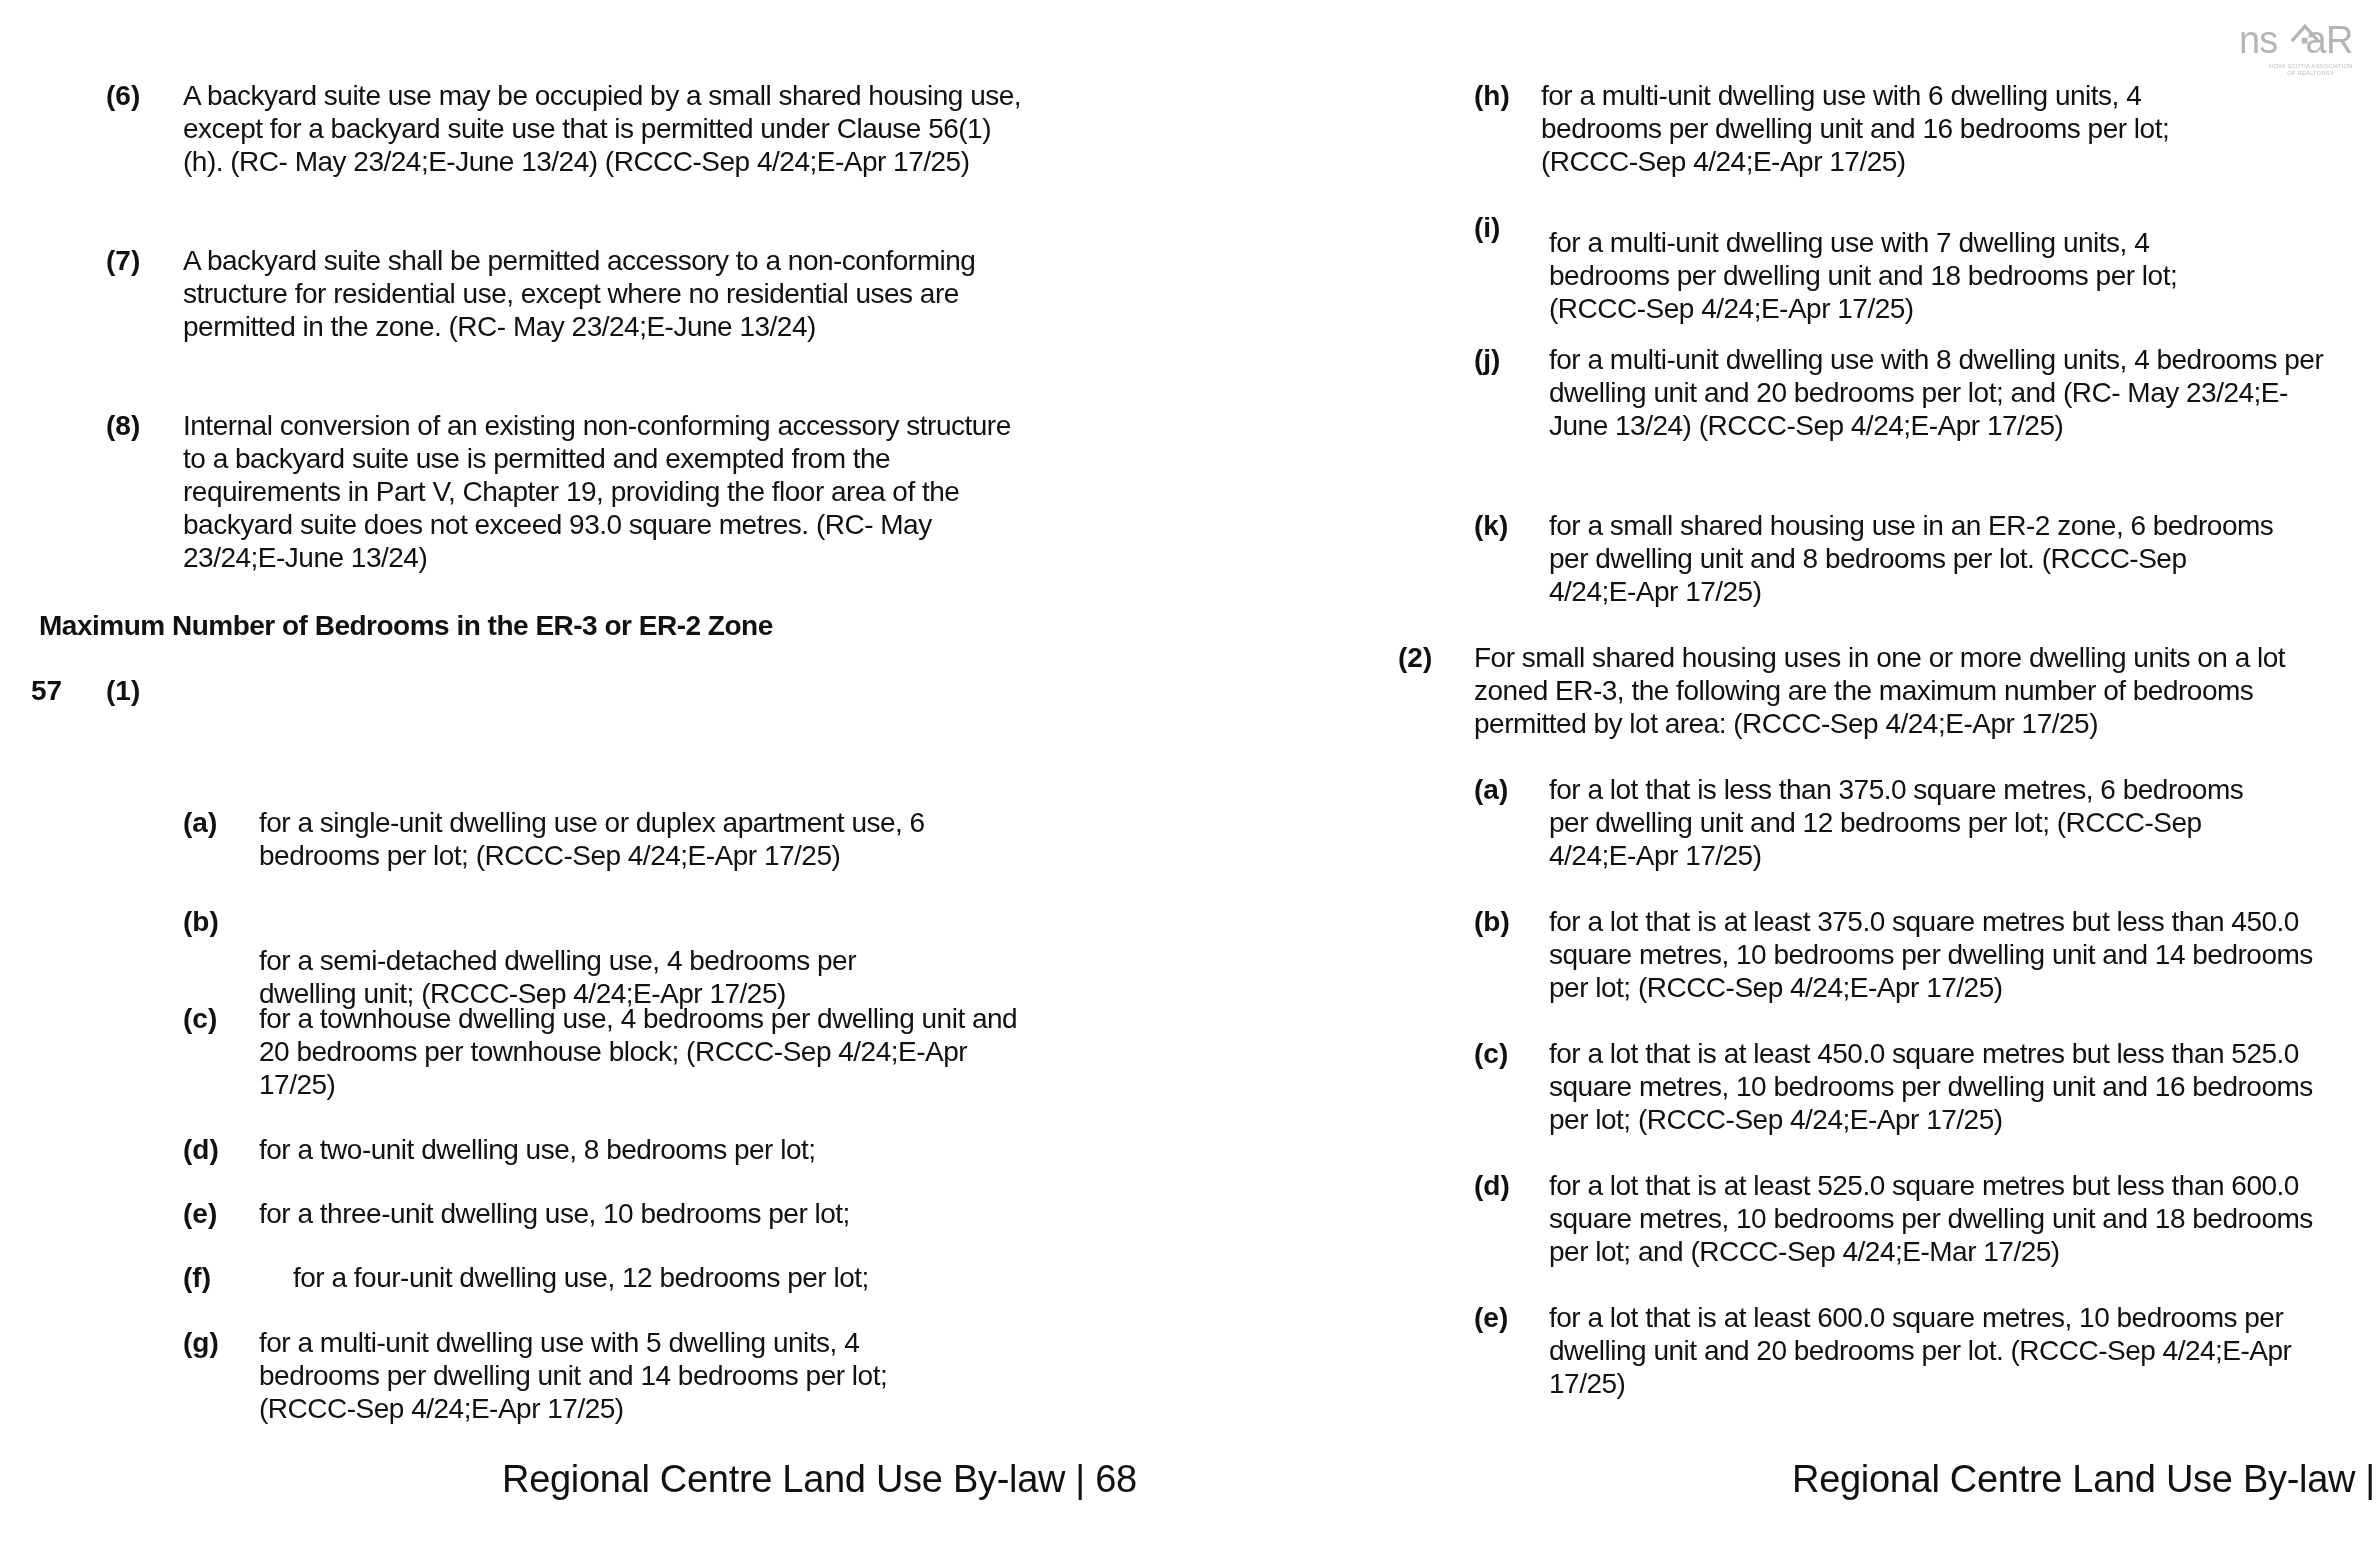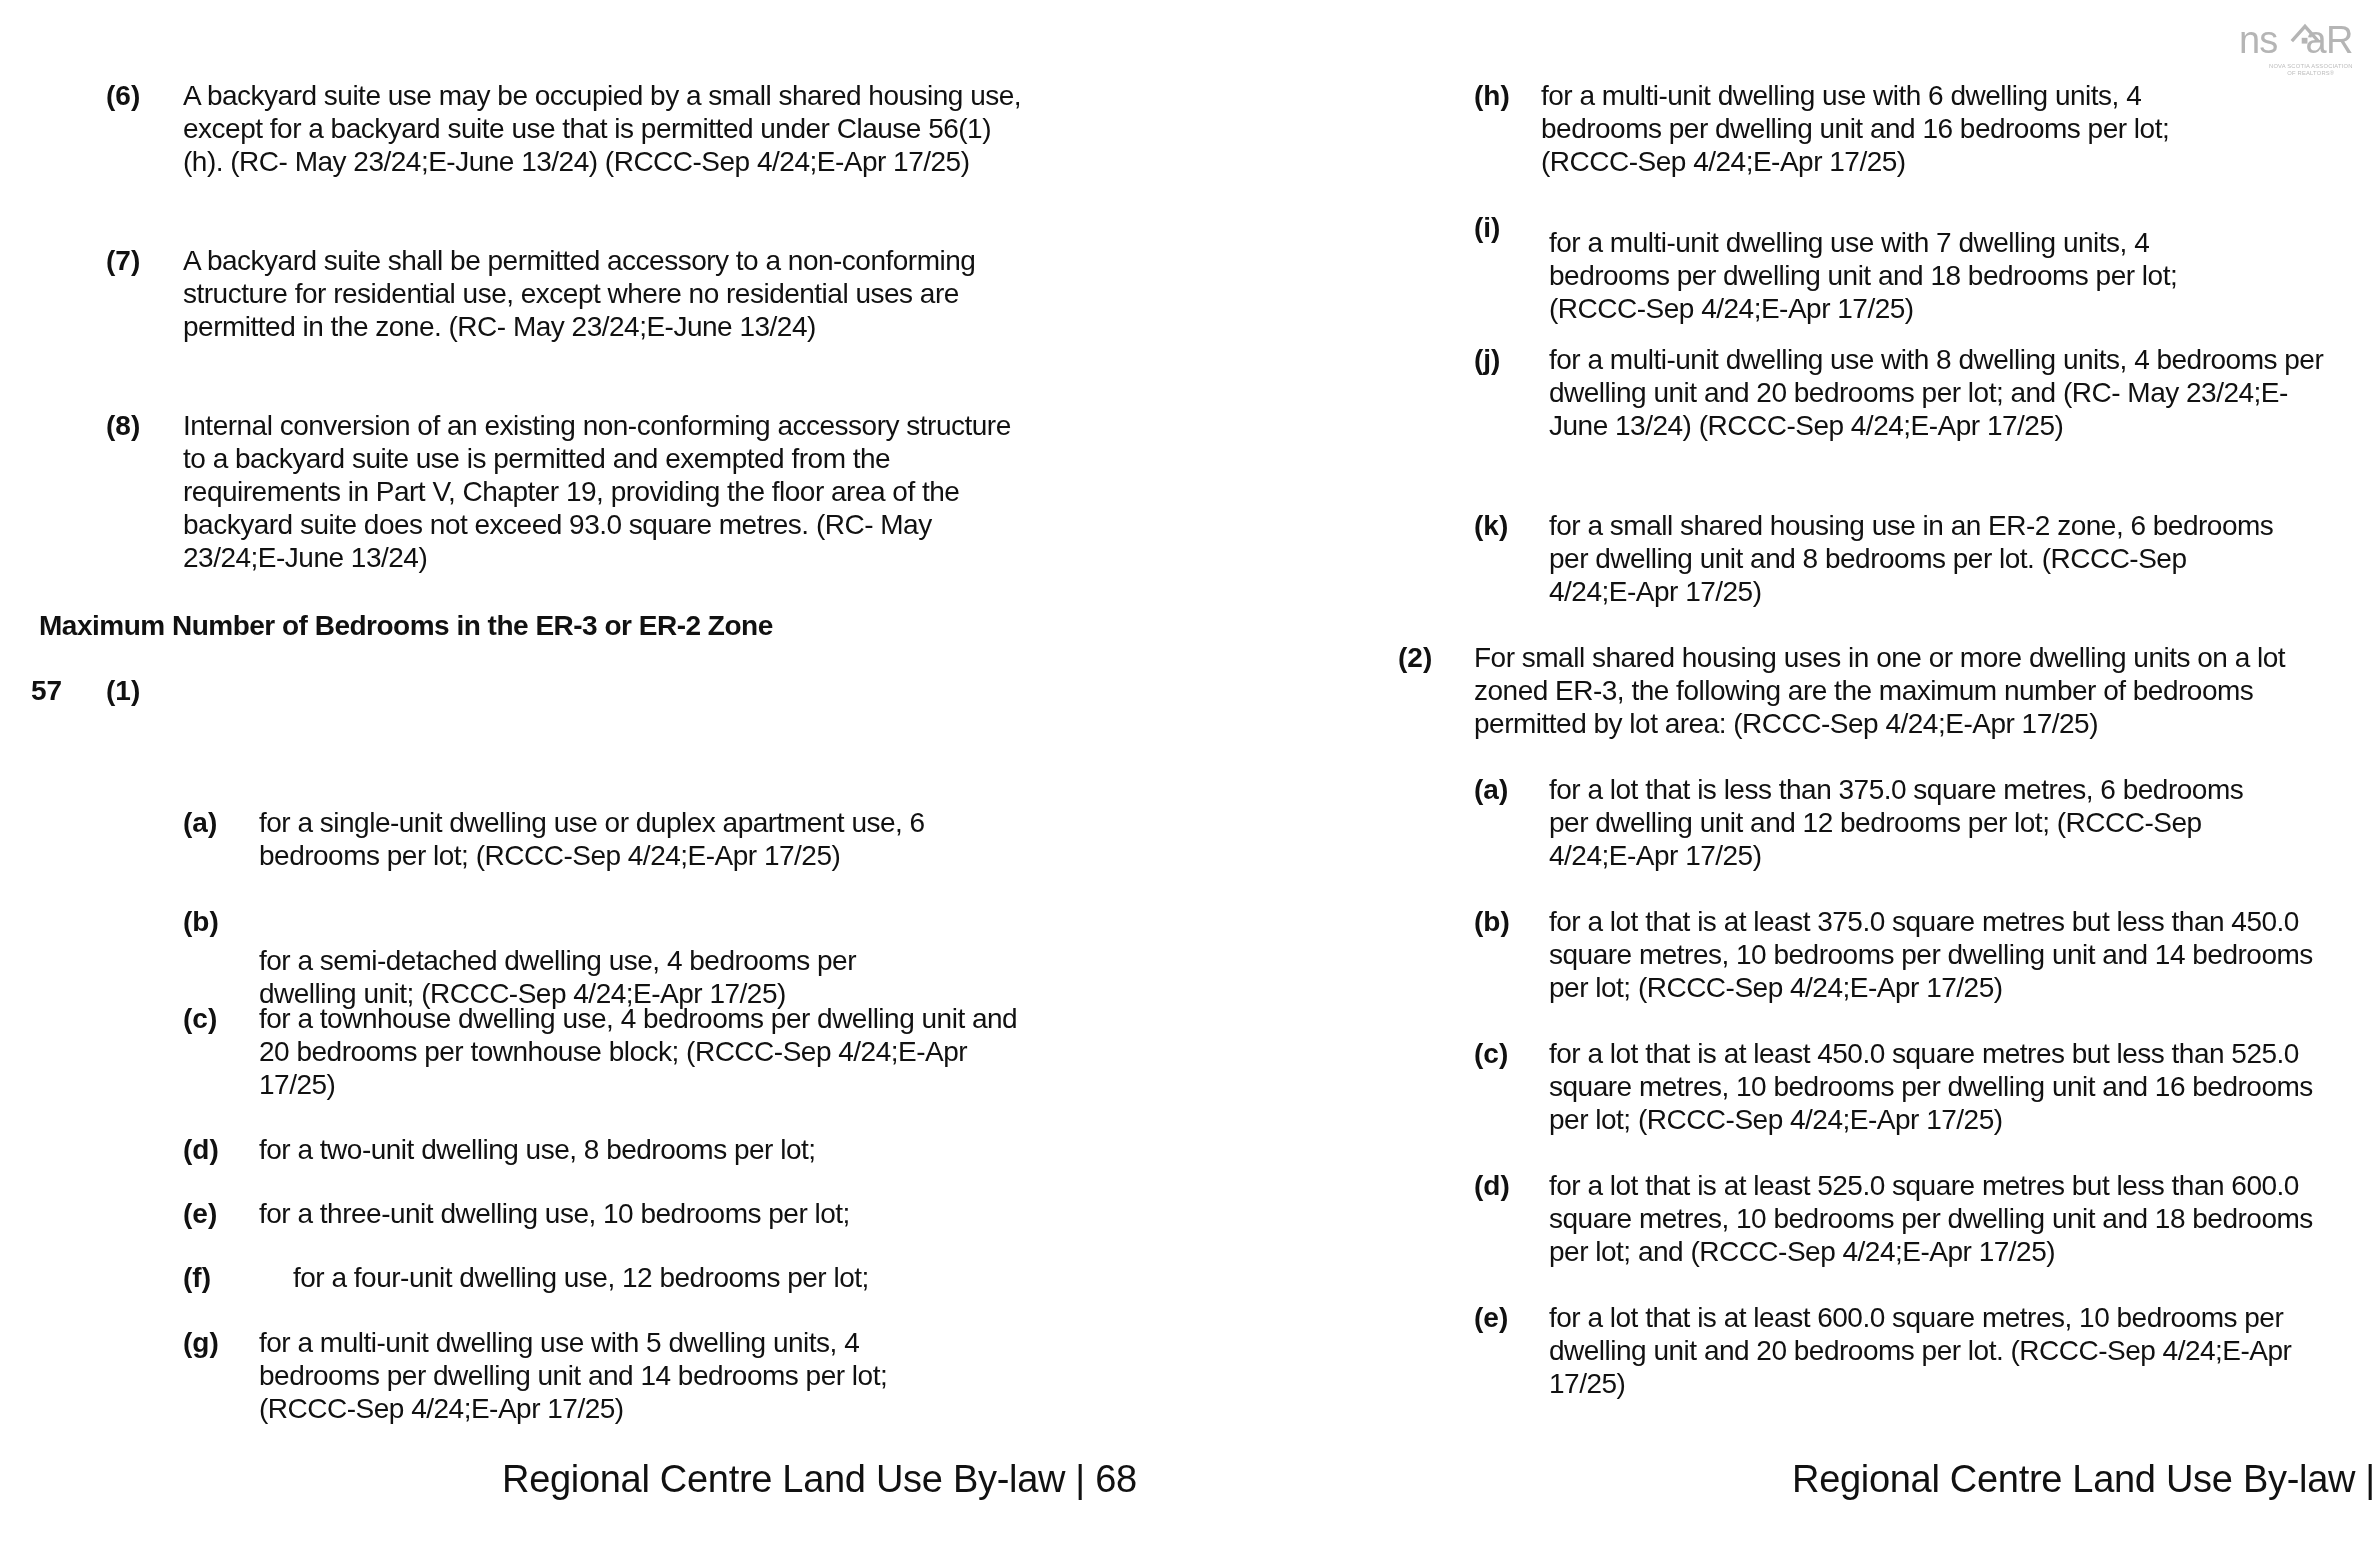--- a/index.html
+++ b/index.html
@@ -94,20 +94,20 @@
   <div class="lbl" style="left:285px; top:773px;">(a)</div>
   <div class="txt" style="left:360px; top:773px; width:726px;">for a lot that is less than 375.0 square metres, 6 bedrooms per dwelling unit and 12 bedrooms per lot; (RCCC-Sep 4/24;E-Apr 17/25)</div>
 
   <div class="lbl" style="left:285px; top:905px;">(b)</div>
   <div class="txt" style="left:360px; top:905px; width:768px;">for a lot that is at least 375.0 square metres but less than 450.0 square metres, 10 bedrooms per dwelling unit and 14 bedrooms per lot; (RCCC-Sep 4/24;E-Apr 17/25)</div>
 
   <div class="lbl" style="left:285px; top:1037px;">(c)</div>
   <div class="txt" style="left:360px; top:1037px; width:768px;">for a lot that is at least 450.0 square metres but less than 525.0 square metres, 10 bedrooms per dwelling unit and 16 bedrooms per lot; (RCCC-Sep 4/24;E-Apr 17/25)</div>
 
   <div class="lbl" style="left:285px; top:1169px;">(d)</div>
-  <div class="txt" style="left:360px; top:1169px; width:768px;">for a lot that is at least 525.0 square metres but less than 600.0 square metres, 10 bedrooms per dwelling unit and 18 bedrooms per lot; and (RCCC-Sep 4/24;E-Apr 17/25)</div>
+  <div class="txt" style="left:360px; top:1169px; width:768px;">for a lot that is at least 525.0 square metres but less than 600.0 square metres, 10 bedrooms per dwelling unit and 18 bedrooms per lot; and (RCCC-Sep 4/24;E-Mar 17/25)</div>
 
   <div class="lbl" style="left:285px; top:1301px;">(e)</div>
   <div class="txt" style="left:360px; top:1301px; width:776px;">for a lot that is at least 600.0 square metres, 10 bedrooms per dwelling unit and 20 bedrooms per lot. (RCCC-Sep 4/24;E-Apr 17/25)</div>
 
   <div class="footer" style="left:603px; top:1463px;">Regional Centre Land Use By-law | 69</div>
 </div>
 
 
 </body></html>

